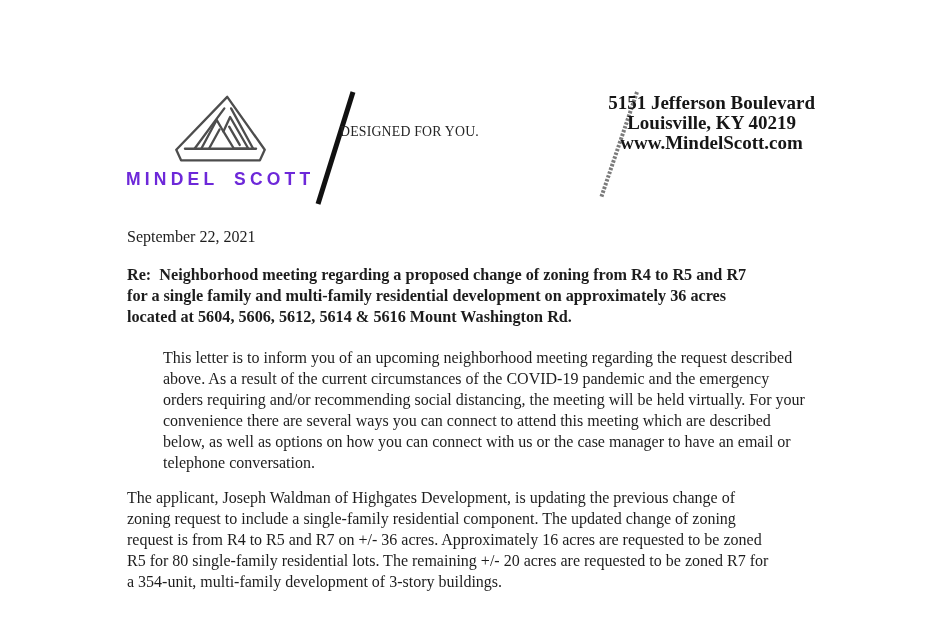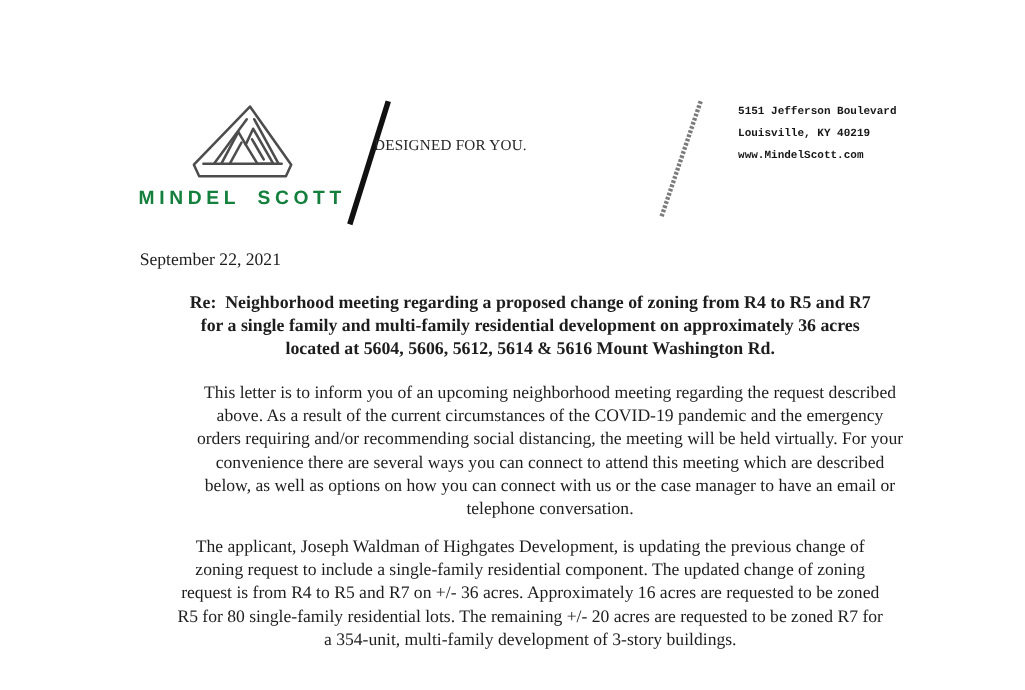--- a/index.html
+++ b/index.html
@@ -16,45 +16,44 @@
   
   .logo-svg {
     position: absolute; left: 172px; top: 93px;
     width: 97px; height: 75px;
   }
   .brand {
     position: absolute; left: 126px; top: 169px;
     font-family: "Liberation Sans", sans-serif;
     font-weight: bold; font-size: 17.5px;
     letter-spacing: 4.2px; word-spacing: 7px;
-    color: #15803d; white-space: nowrap;
+    color: #6d28d9; white-space: nowrap;
   }
   .slash1-svg { position: absolute; left: 311px; top: 87px; width: 48px; height: 122px; }
   .slash2-svg { position: absolute; left: 594px; top: 86px; width: 50px; height: 118px; }
   .tagline {
     position: absolute; left: 340px; top: 122px; width: 262px;
     text-align: left;
     font-size: 13.8px; line-height: 20px;
     color: #262626; letter-spacing: 0.2px;
   }
   .contact {
     position: absolute; right: 117px; top: 93px;
-    text-align: left;
-    font-weight: bold; font-size: 10px; line-height: 20px;
+    text-align: center;
+    font-weight: bold; font-size: 19px; line-height: 20px;
     color: #161616;
-    font-family: Liberation Mono, monospace;
   }
   .contact .website { margin-top: 0; }
 
   
   .letter {
     position: absolute; left: 127px; top: 226px; right: 95px;
     font-size: 16px; line-height: 21px;
   }
-  .lines { white-space: pre-wrap; text-align: center; }
+  .lines { white-space: pre-wrap; }
   .date { margin-bottom: 18px; }
   .subject {
     font-weight: bold; font-size: 16.2px;
     margin-bottom: 19px;
   }
   .salutation { margin-bottom: 16px; }
   .para-1 { margin-bottom: 14px; margin-left: 36px; }
 </style>
 </head>
 <body>

